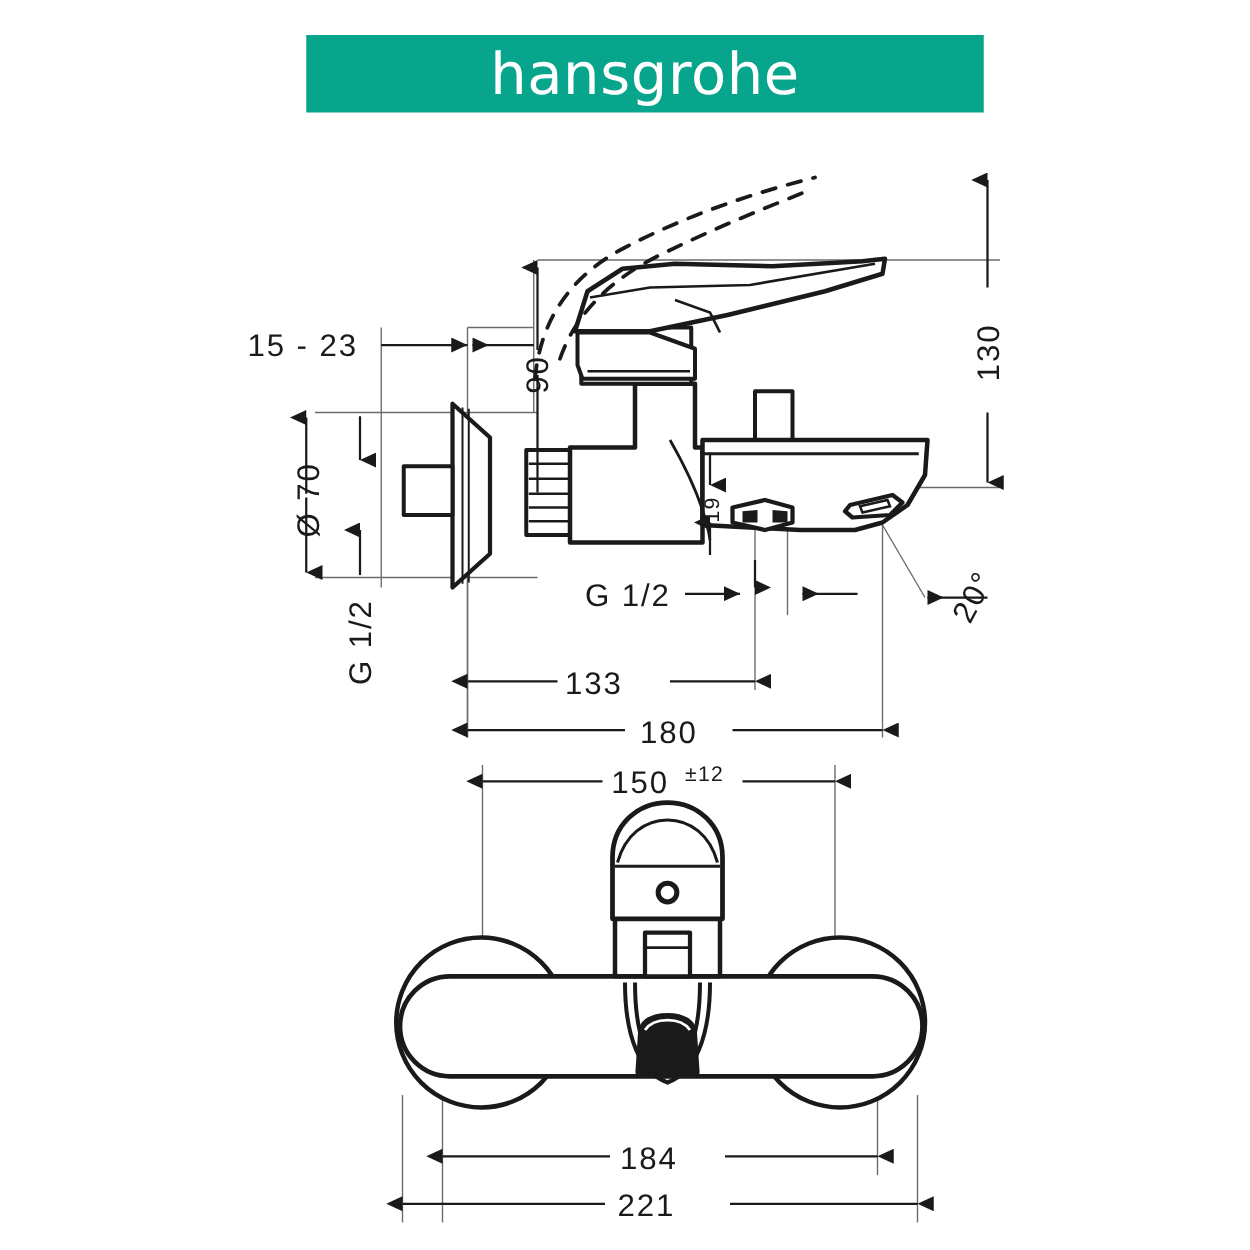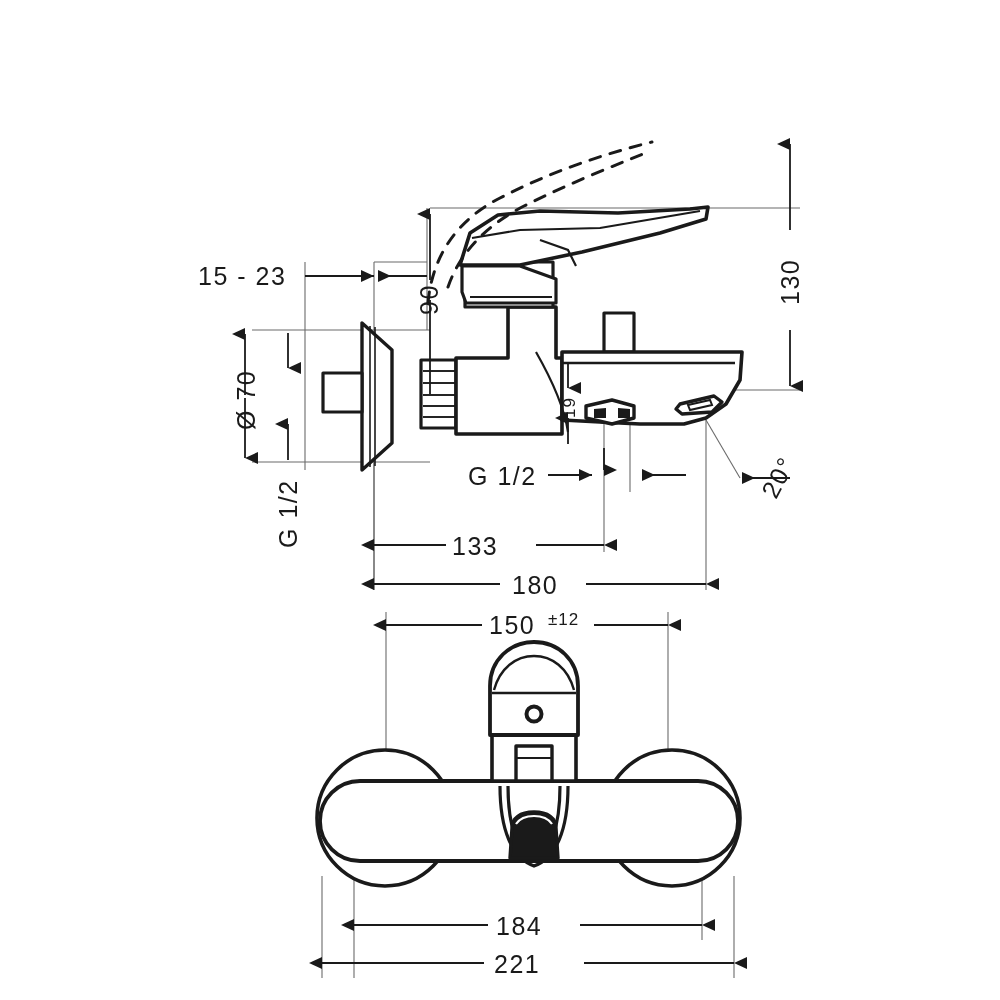--- a/index.html
+++ b/index.html
@@ -55,20 +55,23 @@
     font-size: 17px;
     fill: #1a1a1a;
     letter-spacing: 1px;
   }
 </style>
 </head>
 <body>
 
 <div id="page">
 
+  <div id="brand-banner" style="background: rgb(6, 165, 140);">
+    <span id="brand-wordmark" style="color: rgb(255, 255, 255);">hansgrohe</span>
+  </div>
 
   <svg id="drawing-svg" width="1000" height="1000" viewBox="0 0 1000 1000">
 
     <defs>
       <marker id="arrL" markerWidth="14" markerHeight="12" refX="13" refY="6" orient="auto" markerUnits="userSpaceOnUse">
         <path d="M13,0 L13,12 L0,6 Z" fill="#1a1a1a"></path>
       </marker>
       <marker id="arrR" markerWidth="14" markerHeight="12" refX="13" refY="6" orient="auto" markerUnits="userSpaceOnUse">
         <path d="M0,0 L0,12 L13,6 Z" fill="#1a1a1a"></path>
       </marker>

